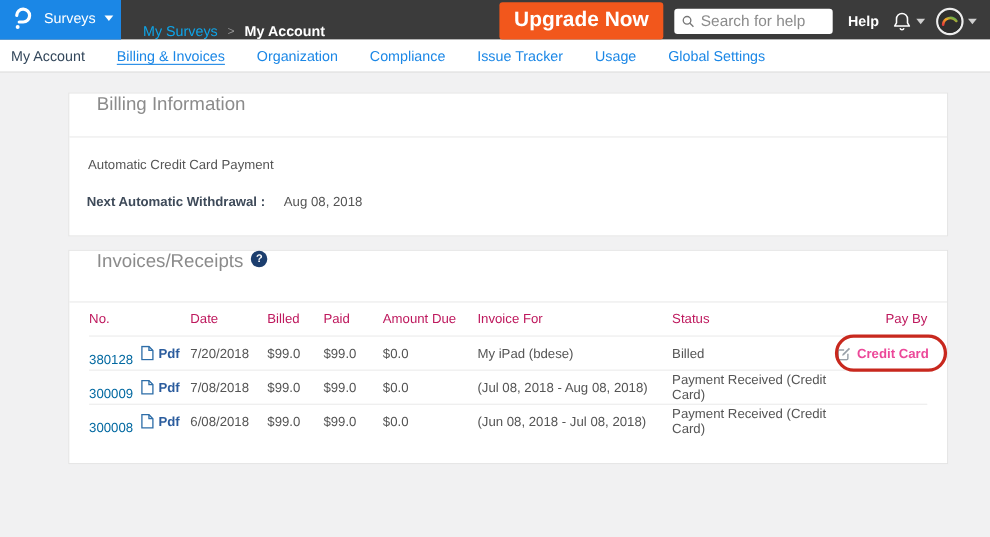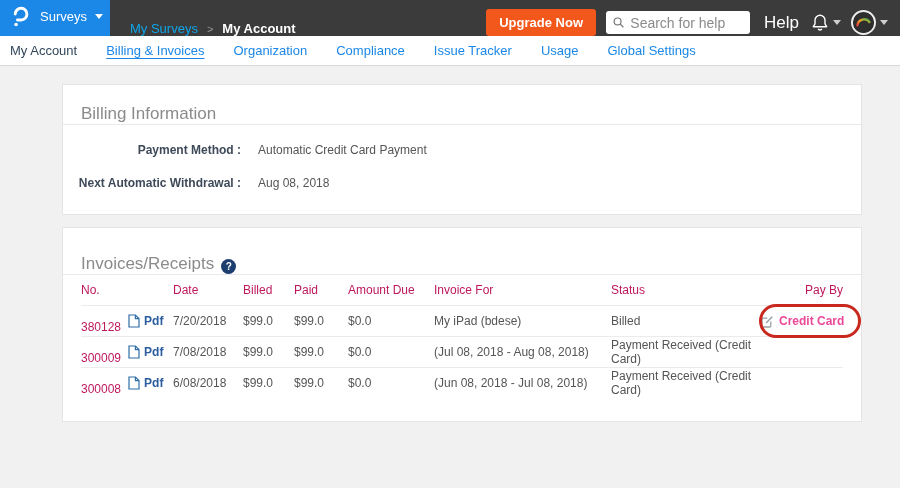--- a/index.html
+++ b/index.html
@@ -11,58 +11,58 @@
   .logo-box { width:110px; height:40px; background:#1b87e6; display:flex; align-items:center; padding:0 10px 0 12px; cursor:pointer; }
   .logo-box svg { flex:0 0 auto; }
   .product-label { font-size:13px; color:#fff; margin-left:11px; }
   .caret { width:0; height:0; border-left:4px solid transparent; border-right:4px solid transparent; border-top:5px solid #fff; display:inline-block; margin-left:8px; }
   .caret.dim { border-top-color:#cfcfcf; margin-left:4px; }
   .breadcrumb { display:flex; align-items:center; font-size:13px; margin-left:20px; }
   .crumb-parent { color:#0ea5e9; cursor:pointer; }
   .crumb-sep { color:#9a9a9a; margin:0 9px; font-size:11px; }
   .crumb-current { color:#ffffff; font-weight:600; }
   .topbar-right { margin-left:auto; display:flex; align-items:center; padding-right:12px; }
-  .upgrade-btn { background:#f2571c; color:#fff; border:none; font-weight:bold; font-size:13px; padding:6px 13px; border-radius:3px; cursor:pointer; font-family:inherit; }
+  .upgrade-btn { background:#f2571c; color:#fff; border:none; font-weight:bold; font-size:19px; padding:6px 13px; border-radius:3px; cursor:pointer; font-family:inherit; }
   .search-box { width:144px; height:23px; background:#fff; border-radius:3px; display:flex; align-items:center; padding:0 7px; margin-left:10px; }
   .search-box input { border:none; outline:none; width:100%; font-size:14px; color:#444; margin-left:6px; font-family:inherit; background:transparent; }
   .search-box input::placeholder { color:#8b8b8b; }
-  .help-label { font-size:17px; color:#fff; margin-left:14px; cursor:pointer; }
+  .help-label { font-size:13px; color:#fff; margin-left:14px; cursor:pointer;font-weight:bold; }
   .bell-wrap { display:flex; align-items:center; margin-left:12px; cursor:pointer; }
   .avatar-wrap { display:flex; align-items:center; margin-left:10px; cursor:pointer; }
   .avatar { width:25px; height:25px; border-radius:50%; border:2px solid #ededed; overflow:hidden; background:#2b2b2b; display:flex; }
 
   
   .tabbar { height:30px; background:#fff; border-bottom:1px solid #d9d9d9; display:flex; align-items:center; padding-left:10px; font-size:13px; }
   .tab { color:#1b87e6; margin-right:29px; cursor:pointer; white-space:nowrap; }
   .tab.current-page { color:#33475b; }
   .tab.active { text-decoration:underline; text-underline-offset:3px; }
 
   
   .content { padding-top:18px; }
   .card { width:800px; margin-left:62px; background:#fff; border:1px solid #e4e4e4; }
-  .card-header { display:flex; align-items:flex-end; padding:0 18px; border-bottom:1px solid #eaeaea; font-size:17px; color:#8b8b8b; height:40px; }
+  .card-header { display:flex; align-items:flex-start; padding:0 25px; border-bottom:1px solid #eaeaea; font-size:17px; color:#8b8b8b; height:40px; }
   .card.invoices { margin-top:12px; position:relative; }
   .card.invoices .card-header { height:47px; }
   .help-badge { width:15px; height:15px; border-radius:50%; background:#1c3e6e; color:#fff; font-size:10px; font-weight:bold; display:inline-flex; align-items:center; justify-content:center; margin-left:7px; cursor:pointer; }
 
   .billing-body { padding:8px 0 15px; }
   .info-row { display:flex; align-items:center; height:33px; }
   .info-label { width:178px; text-align:right; font-weight:bold; font-size:12px; color:#3e4a59; }
   .info-value { margin-left:17px; font-size:12px; color:#555; display:flex; align-items:center; }
   .edit-link { color:#1b87e6; font-weight:bold; font-size:12px; margin-left:5px; cursor:pointer; text-decoration:none; }
   .pencil-icon { display:inline-flex; margin-left:8px; }
 
   
   .inv-table { padding:0 18px 23px; }
   .thead, .trow { display:grid; grid-template-columns:92px 70px 51px 54px 86px 177px 150px 1fr; align-items:center; }
   .thead { height:30px; font-size:12px; font-weight:normal; color:#be185d; }
   .trow { height:31px; border-top:1px solid #ebebeb; font-size:12px; color:#555; }
   .th-right, .td-payby { text-align:right; }
   .td-no { display:flex; align-items:center; }
-  .inv-no { color:#be185d; cursor:pointer; text-decoration:none;margin-top:12px; }
+  .inv-no { color:#0369a1; cursor:pointer; text-decoration:none;margin-top:12px; }
   .pdf-wrap { display:inline-flex; align-items:center; margin-left:7px; cursor:pointer; }
   .pdf-label { color:#2b5c9d; font-weight:bold; margin-left:4px; }
   .td-payby { display:flex; justify-content:flex-end; align-items:center; white-space:nowrap; }
   .payby-link { color:#ec4899; font-weight:bold; margin-left:5px; cursor:pointer; text-decoration:none; }
 
   .annotation-oval { position:absolute; left:696px; top:76px; width:102px; height:34px; border:3px solid #c8281e; border-radius:17px; pointer-events:none; }
 </style>
 </head>
 <body>
 
@@ -127,21 +127,20 @@
 </div>
 
 <div class="content">
 
   <div class="card">
     <div class="card-header">
       <span>Billing Information</span>
     </div>
     <div class="billing-body">
       <div class="info-row">
-        <span class="info-label">Payment Method :</span>
         <span class="info-value">Automatic Credit Card Payment</span>
       </div>
       <div class="info-row">
         <span class="info-label">Next Automatic Withdrawal :</span>
         <span class="info-value">Aug 08, 2018</span>
       </div>
     </div>
   </div>
 
   <div class="card invoices">

